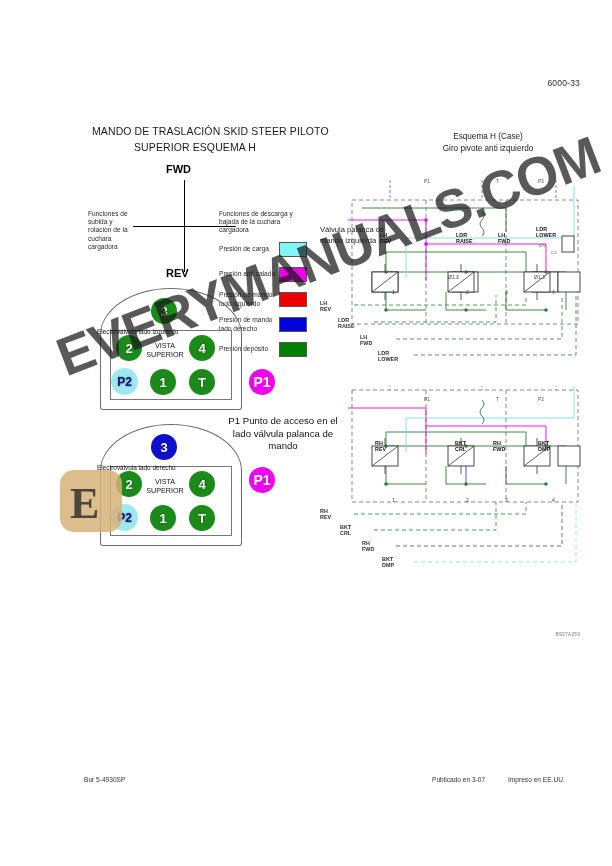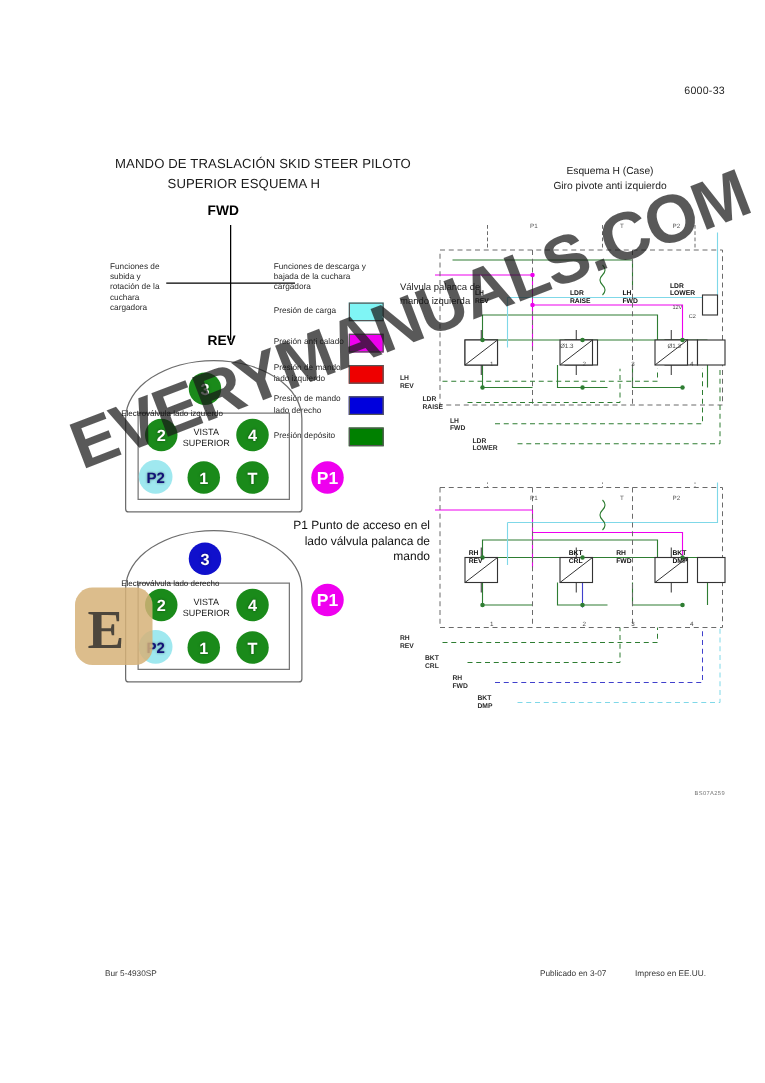--- a/index.html
+++ b/index.html
@@ -1,19 +1,19 @@
 <!DOCTYPE html>
 <html><head>
 <meta charset="utf-8">
 <style>
   html,body{margin:0;padding:0;background:#b0b0b0;}
   body{font-family:"Liberation Sans",sans-serif;}
   .page{position:relative;width:612px;height:866px;background:#ffffff;overflow:hidden;}
 
-  .hdr-code{position:absolute;right:32px;top:67px;font-size:8.5px;color:#2b2b2b;letter-spacing:.2px;}
+  .hdr-code{position:absolute;right:32px;top:78px;font-size:8.5px;color:#2b2b2b;letter-spacing:.2px;}
 
   .title1{position:absolute;left:92px;top:125px;font-size:10.5px;color:#1a1a1a;letter-spacing:.1px;white-space:nowrap;}
   .title2{position:absolute;left:134px;top:141px;font-size:10.5px;color:#1a1a1a;letter-spacing:.1px;white-space:nowrap;}
 
   .fwd{position:absolute;left:166px;top:163px;font-size:11px;font-weight:bold;color:#000;}
   .rev{position:absolute;left:166px;top:267px;font-size:11px;font-weight:bold;color:#000;}
   .cross-v{position:absolute;left:184px;top:180px;width:1px;height:92px;background:#000;}
   .cross-h{position:absolute;left:133px;top:226px;width:103px;height:1px;background:#000;}
 
   .ltext{position:absolute;left:88px;top:210px;width:48px;font-size:6.6px;line-height:8.2px;color:#2a2a2a;}
@@ -30,21 +30,21 @@
         border-radius:52% 52% 3px 3px / 40% 40% 3px 3px;background:transparent;}
   .jp .frame{position:absolute;left:10px;top:42px;width:120px;height:68px;border:1px solid #777;}
   .circ{position:absolute;border-radius:50%;display:flex;align-items:center;justify-content:center;
         font-weight:bold;color:#fff;font-size:13px;text-shadow:0 0 2px rgba(0,0,0,.5);}
   .circ.sm{font-size:12px;}
   .sv-lab{position:absolute;font-size:6.4px;color:#161616;white-space:nowrap;}
   .vista{position:absolute;font-size:7.2px;color:#161616;text-align:center;line-height:9px;}
 
   .p1big{position:absolute;border-radius:50%;display:flex;align-items:center;justify-content:center;
          font-weight:bold;color:#fff;font-size:14px;background:#ef00ef;}
-  .p1note{position:absolute;font-size:9.6px;color:#111;line-height:12.5px;text-align:right;}
+  .p1note{position:absolute;font-size:9.6px;color:#111;line-height:12.5px;text-align:center;}
 
   
   .sch-title{position:absolute;font-size:8.2px;color:#222;text-align:center;line-height:11px;}
   .vlab{position:absolute;font-size:7.6px;color:#222;line-height:11px;}
   .vlab.sp{letter-spacing:.8px;}
   .port{position:absolute;font-size:5px;color:#555;}
   .vname{position:absolute;font-size:5.4px;font-weight:bold;color:#111;line-height:6.4px;}
   .vnum{position:absolute;font-size:5px;color:#444;}
   .dia{position:absolute;font-size:5px;color:#444;}
   .sideL{position:absolute;font-size:5.4px;font-weight:bold;color:#2d2d2d;line-height:6.4px;}

